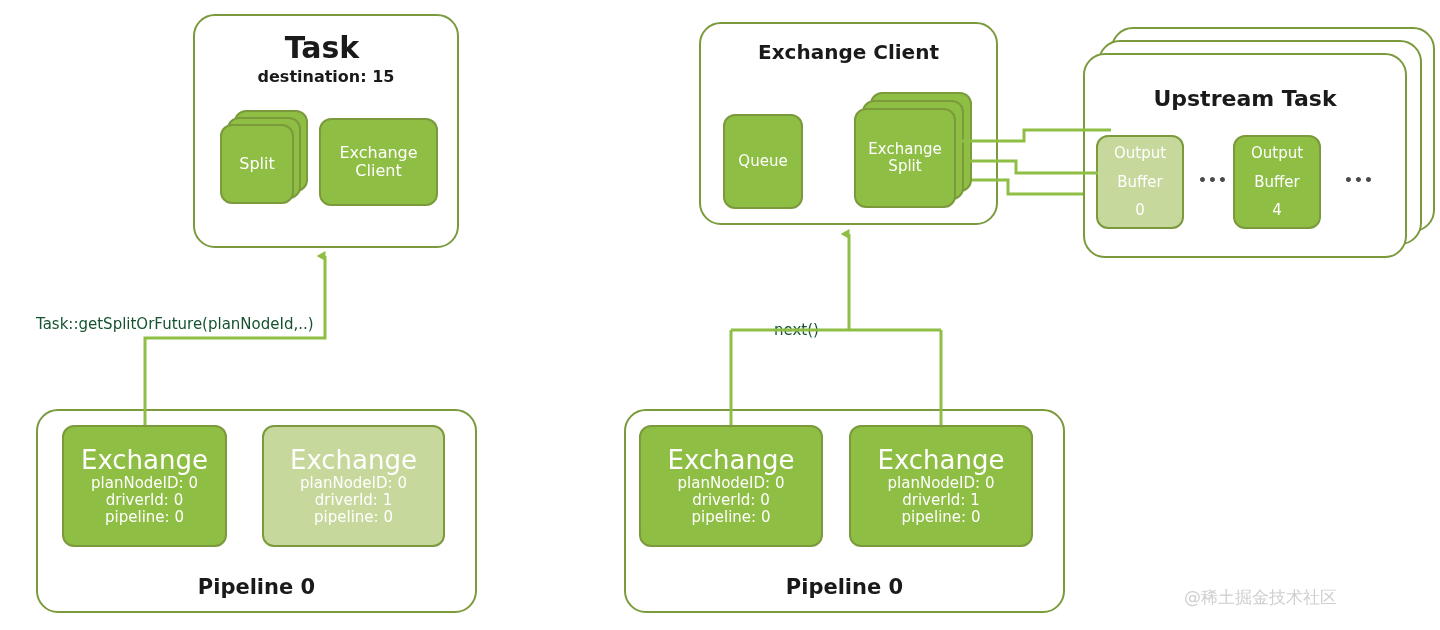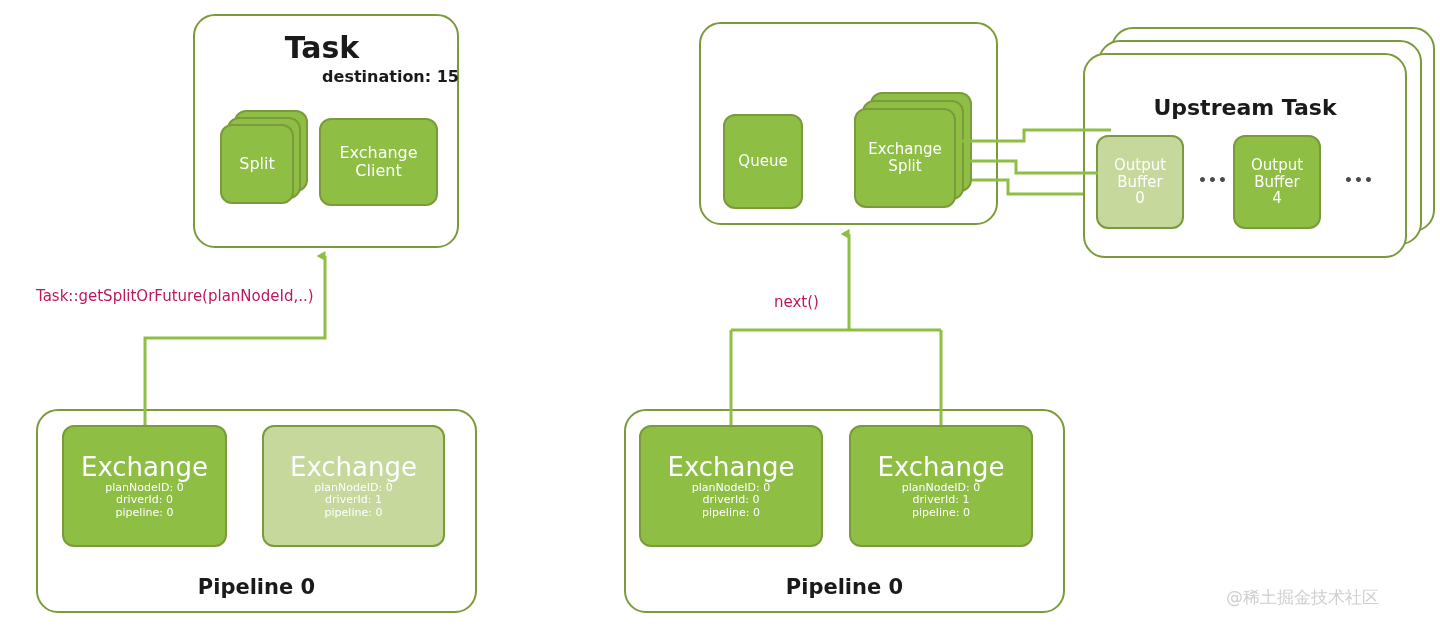--- a/index.html
+++ b/index.html
@@ -67,28 +67,29 @@
   .box-title {
     position: absolute;
     color: #1a1a1a;
     text-align: center;
     font-weight: bold;
     white-space: nowrap;
   }
   .box-sub {
     position: absolute;
     color: #1a1a1a;
-    text-align: right;
+    text-align: center;
     font-weight: bold;
     white-space: nowrap;
   }
   .plain-label {
     position: absolute;
-    color: #be185d;
+    color: #14532d;
     white-space: pre;
+    margin-top: 28px;
   }
   .dots {
     position: absolute;
     color: #4a4a4a;
     font-weight: bold;
     letter-spacing: 1px;
     white-space: nowrap;
   }
 
   svg.overlay {
@@ -110,23 +111,23 @@
   
   .t-task      { font-size: 30px; }
   .t-dest      { font-size: 16px; }
   .t-exclient  { font-size: 20px; }
   .t-upstream  { font-size: 22px; }
   .t-pipeline  { font-size: 21px; }
   .n-split     { font-size: 16px; }
   .n-exch-cli  { font-size: 16px; }
   .n-queue     { font-size: 15px; }
   .n-exsrc     { font-size: 15px; }
-  .n-outbuf    { font-size: 15px; }
+  .n-outbuf    { font-size: 15px; gap: 12px; }
   .n-exch-big  { font-size: 26px; }
-  .n-exch-meta { font-size: 11px; }
+  .n-exch-meta { font-size: 15px; }
   .lbl-call    { font-size: 15px; line-height: 1.38; }
   .lbl-next    { font-size: 15px; }
 </style>
 </head>
 <body>
 
 <div id="canvas">
 
   <div class="container-box" style="left:193px; top:14px; width:266px; height:234px;"></div>
 
@@ -159,37 +160,38 @@
     <span class="n-exch-big">Exchange</span>
     <span class="n-exch-meta">planNodeID: 0</span>
     <span class="n-exch-meta">driverId: 1</span>
     <span class="n-exch-meta">pipeline: 0</span>
   </div>
 
   <div class="box-title t-pipeline" style="left:36px; top:575px; width:441px;">Pipeline 0</div>
 
   <div class="container-box" style="left:699px; top:22px; width:299px; height:203px;"></div>
 
+  <div class="box-title t-exclient" style="left:699px; top:40px; width:299px;">Exchange Client</div>
 
   <div class="node dark n-queue" style="left:723px; top:114px; width:80px; height:95px;align-items:center;">
     <span>Queue</span>
   </div>
 
   <div class="node-shadow" style="left:870px; top:92px; width:102px; height:100px;"></div>
   <div class="node-shadow" style="left:862px; top:100px; width:102px; height:100px;"></div>
   <div class="node dark n-exsrc" style="left:854px; top:108px; width:102px; height:100px;">
     <span>Exchange</span>
     <span>Split</span>
   </div>
 
   <div class="stack-outline" style="left:1111px; top:27px; width:324px; height:205px;"></div>
   <div class="stack-outline" style="left:1098px; top:40px; width:324px; height:205px;"></div>
   <div class="container-box" style="left:1083px; top:53px; width:324px; height:205px;"></div>
 
-  <div class="box-title t-upstream" style="left:1083px; top:86px; width:324px;margin-top:9px;">Upstream Task</div>
+  <div class="box-title t-upstream" style="left:1083px; top:86px; width:324px;">Upstream Task</div>
 
   <div class="node light n-outbuf" style="left:1096px; top:135px; width:88px; height:94px;">
     <span>Output</span>
     <span>Buffer</span>
     <span>0</span>
   </div>
 
   <div class="dots" style="left:1198px; top:172px; font-size:14px;">•••</div>
 
   <div class="node dark n-outbuf" style="left:1233px; top:135px; width:88px; height:94px;">
@@ -232,15 +234,15 @@
     <path d="M731,425 L731,330" fill="none" stroke="#8FBE45" stroke-width="3"></path>
     <path d="M941,425 L941,330" fill="none" stroke="#8FBE45" stroke-width="3"></path>
     <path d="M731,330 L941,330" fill="none" stroke="#8FBE45" stroke-width="3"></path>
     <path d="M849,330 L849,234" fill="none" stroke="#8FBE45" stroke-width="3" marker-end="url(#arrowUp)"></path>
 
     <path d="M956,141 L1024,141 L1024,130 L1111,130" fill="none" stroke="#8FBE45" stroke-width="3"></path>
     <path d="M964,161 L1016,161 L1016,173 L1098,173" fill="none" stroke="#8FBE45" stroke-width="3"></path>
     <path d="M972,180 L1008,180 L1008,194 L1083,194" fill="none" stroke="#8FBE45" stroke-width="3"></path>
   </svg>
 
-  <div class="watermark" style="left:1226px; top:586px;text-align:right;">@稀土掘金技术社区</div>
+  <div class="watermark" style="left:1184px; top:586px;text-align:right;">@稀土掘金技术社区</div>
 
 </div>
 
 </body></html>

